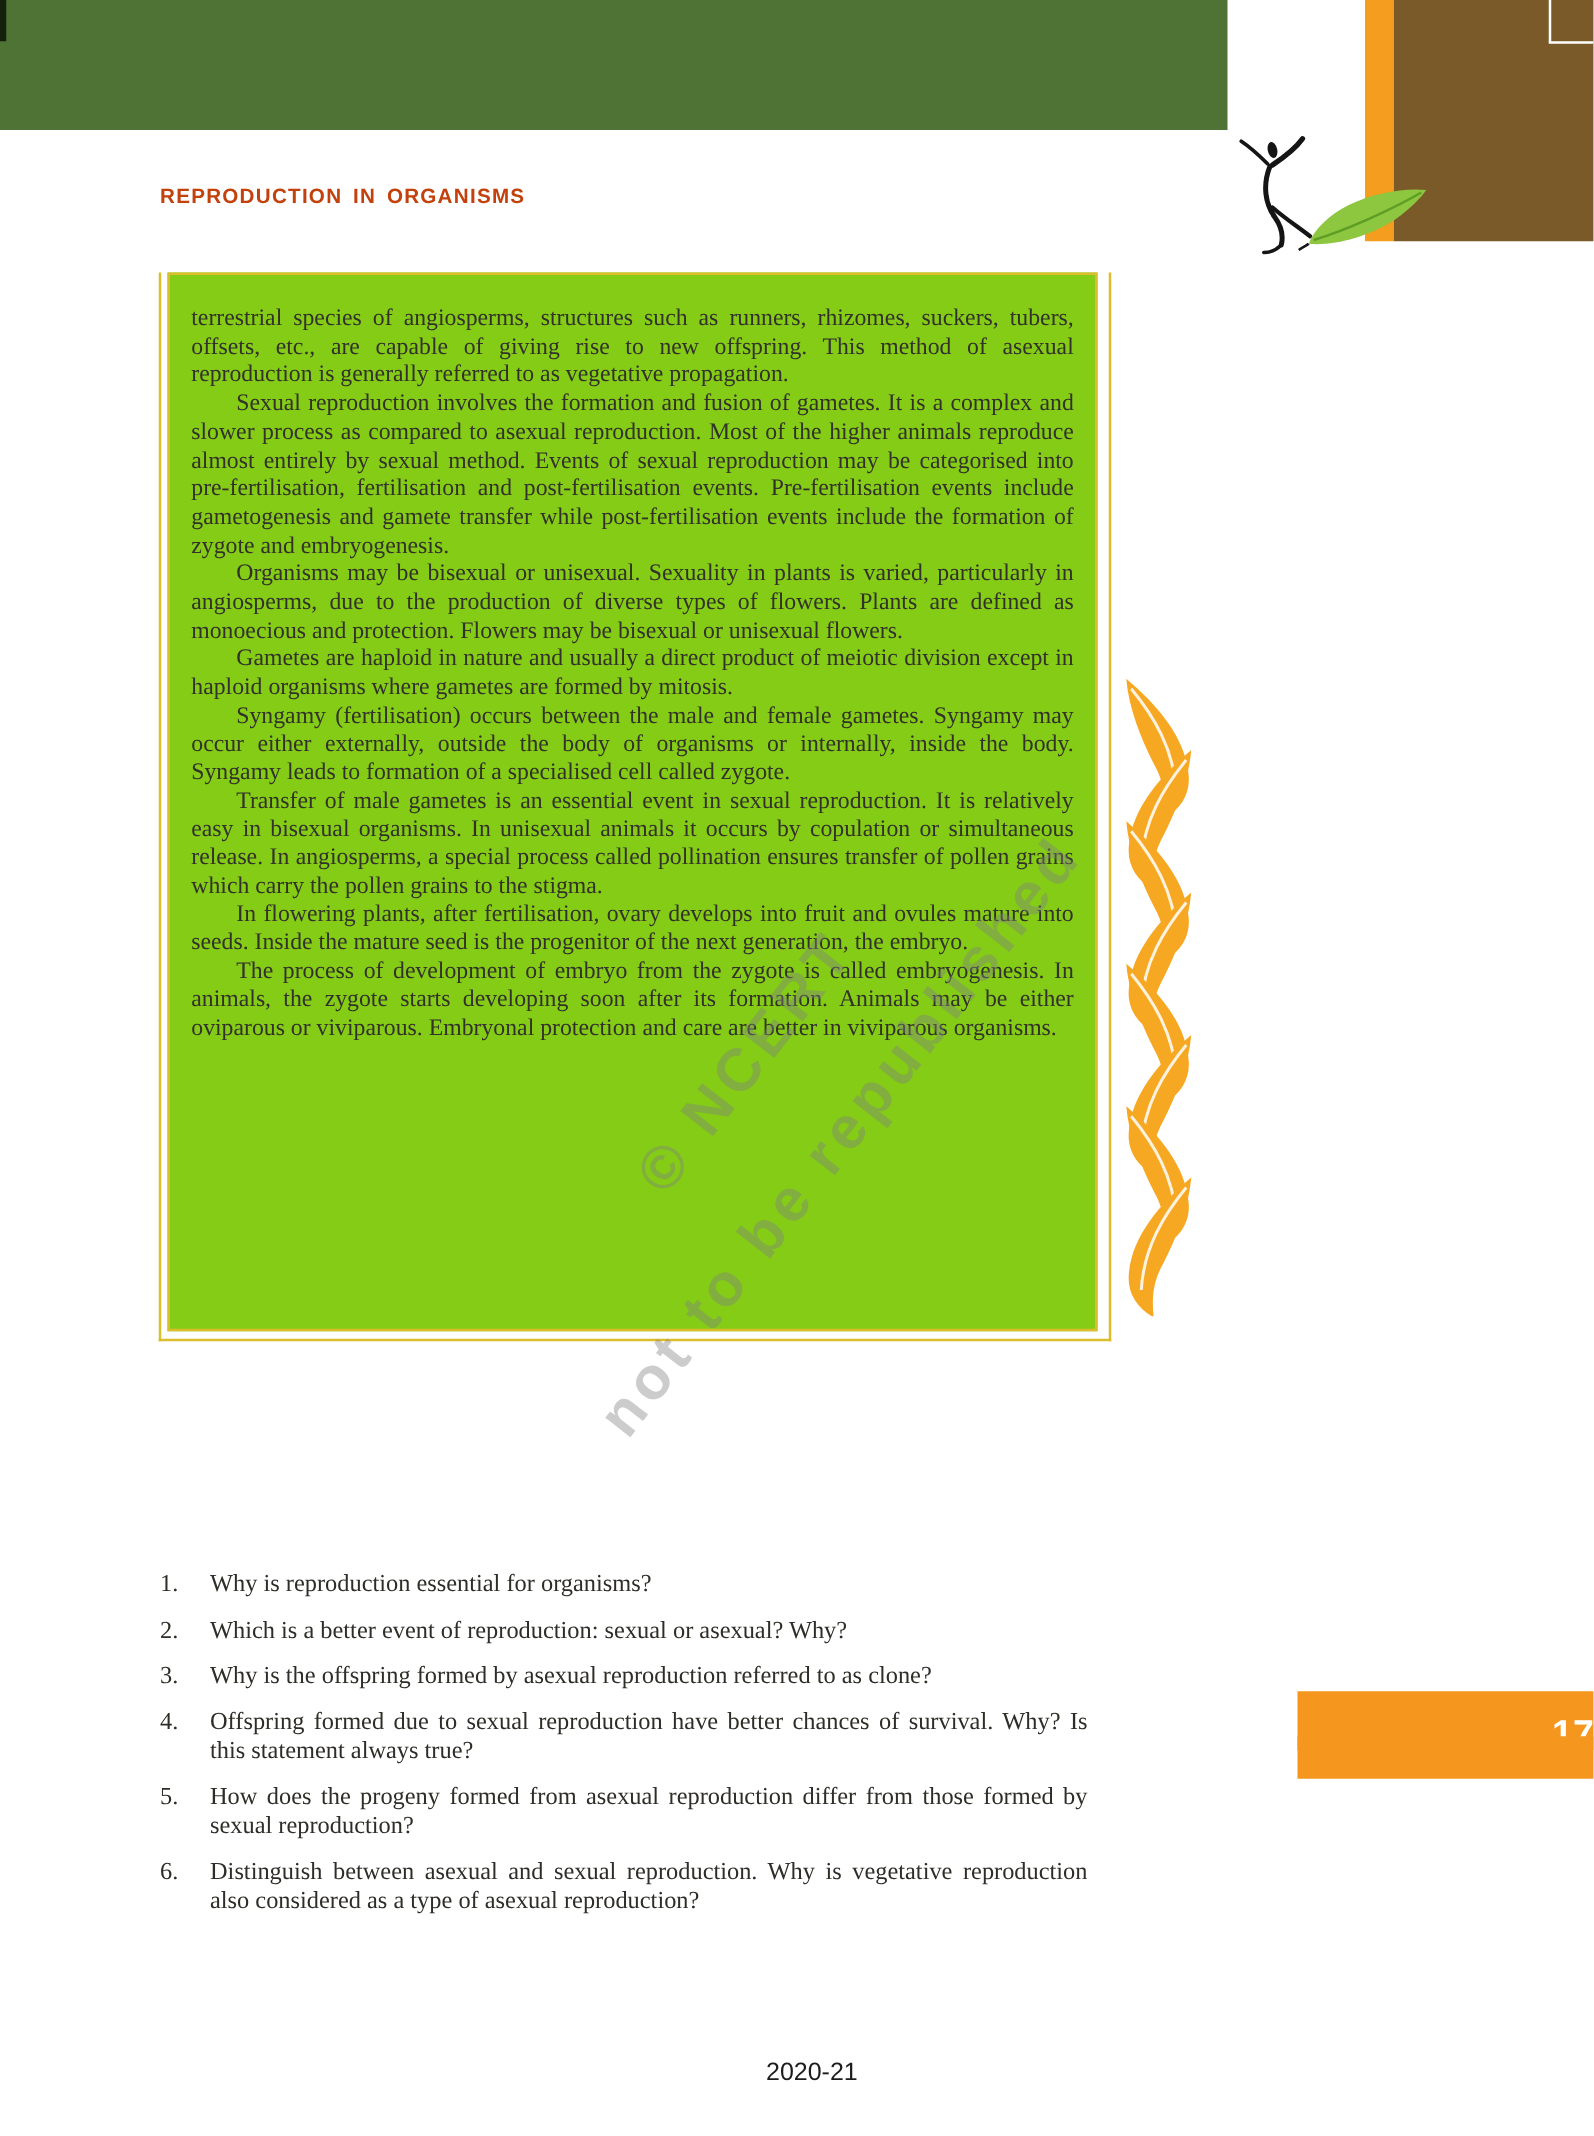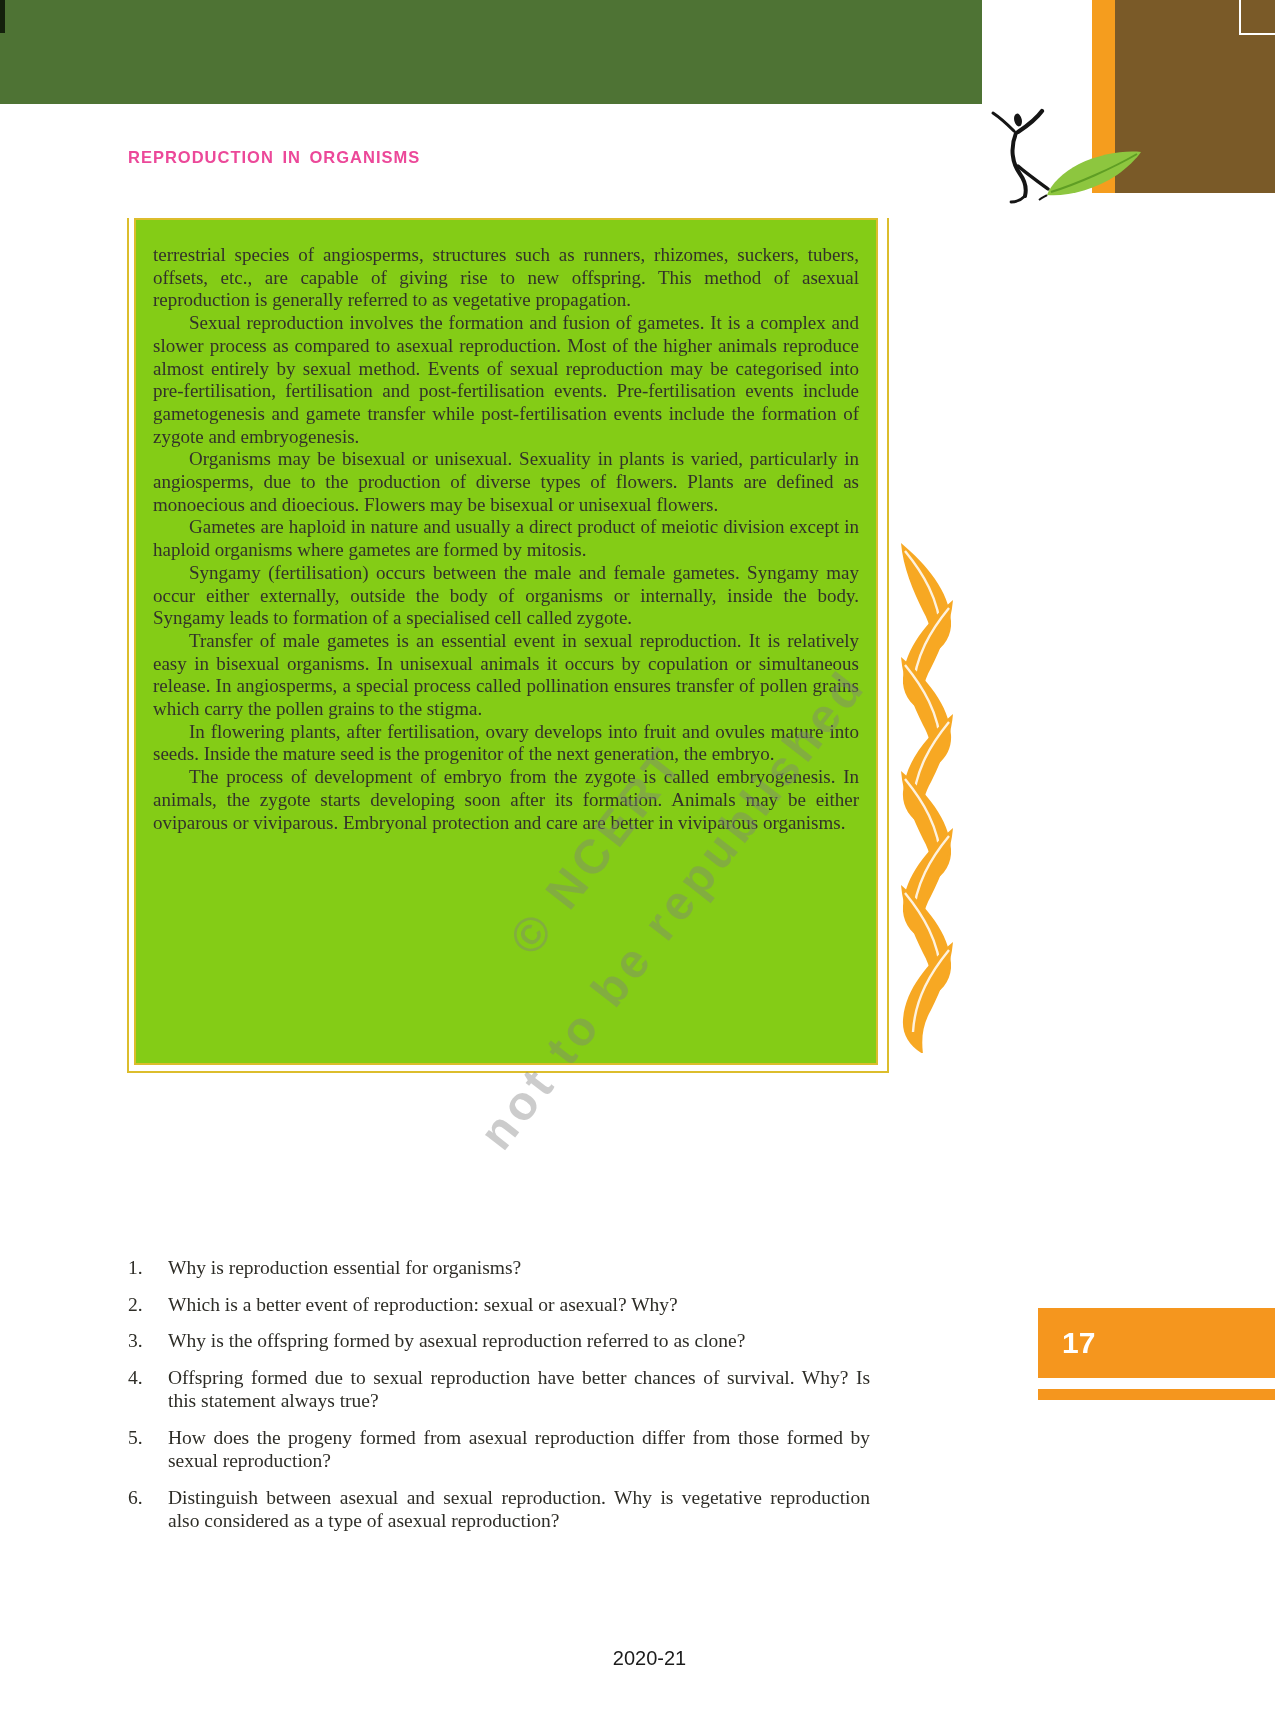--- a/index.html
+++ b/index.html
@@ -9,21 +9,21 @@
 
   
   #green-bar{left:0;top:0;width:982px;height:104px;background:#4e7334;}
   #tl-crop-mark{left:0;top:0;width:5px;height:33px;background:#14200c;}
   #orange-stripe{left:1092px;top:0;width:23px;height:193px;background:#f59d1e;}
   #brown-block{left:1115px;top:0;width:160px;height:193px;background:#7a5a28;}
   #tr-crop-v{left:1239px;top:0;width:2px;height:34px;background:#ffffff;}
   #tr-crop-h{left:1239px;top:33px;width:36px;height:2px;background:#ffffff;}
 
   #running-head{left:128px;top:148px;font-family:"Liberation Sans",sans-serif;
-    font-size:16.5px;font-weight:bold;letter-spacing:1px;word-spacing:3px;color:#ec4899;}
+    font-size:16.5px;font-weight:bold;letter-spacing:1px;word-spacing:3px;color:#c2410c;}
 
   
   #text-box{left:134px;top:218px;width:744px;height:847px;box-sizing:border-box;
     background:#84cc16;border:2px solid #dcbd2c;padding:24px 17px 0 17px;}
   #box-line-left{left:127px;top:218px;width:2px;height:855px;background:#dcbd2c;}
   #box-line-right{left:887px;top:218px;width:2px;height:855px;background:#dcbd2c;}
   #box-line-bottom{left:127px;top:1071px;width:762px;height:2px;background:#dcbd2c;}
 
   #text-box p{margin:0;font-size:19px;line-height:22.7px;color:#33322a;
     text-align:justify;text-indent:36px;}
@@ -43,22 +43,22 @@
   #exercises-heading{left:128px;top:1136px;width:766px;text-align:center;
     font-family:"Liberation Sans",sans-serif;font-size:57px;font-weight:400;
     letter-spacing:1px;color:#f5941e;}
   #exercise-list{left:128px;top:1256px;width:742px;display:flex;
     flex-direction:column;gap:13px;}
   .ex-item{display:flex;font-size:19.5px;line-height:23.5px;color:#2e2d27;}
   .ex-num{flex:none;width:40px;}
   .ex-text{flex:1;text-align:justify;}
 
   
-  #page-badge{left:1038px;top:1308px;width:237px;height:70px;background:#f5961e;
-    display:flex;align-items:center;}
+  #page-badge{left:1038px;top:1353px;width:237px;height:70px;background:#f5961e;
+    display:flex;align-items:center;justify-content:flex-end;}
   #page-badge span{margin-left:24px;font-family:"Liberation Sans",sans-serif;
     font-size:30px;font-weight:bold;color:#ffffff;}
   #page-badge-bar{left:1038px;top:1389px;width:237px;height:11px;background:#f5961e;}
 
   
   #footer{left:12px;top:1647px;width:1275px;text-align:center;
     font-family:"Liberation Sans",sans-serif;font-size:20px;color:#1c1c1c;}
 </style>
 </head>
 <body>
@@ -90,21 +90,21 @@
 
   <div class="abs" id="running-head">REPRODUCTION IN ORGANISMS</div>
 
   <div class="abs" id="box-line-left"></div>
   <div class="abs" id="box-line-right"></div>
   <div class="abs" id="box-line-bottom"></div>
 
   <div class="abs" id="text-box">
     <p class="first">terrestrial species of angiosperms, structures such as runners, rhizomes, suckers, tubers, offsets, etc., are capable of giving rise to new offspring.  This method of asexual reproduction is generally referred to as vegetative propagation.</p>
     <p>Sexual reproduction involves the formation and fusion of gametes. It is a complex and slower process as compared to asexual reproduction. Most of the higher animals reproduce almost entirely by sexual method. Events of sexual reproduction may be categorised into pre-fertilisation, fertilisation and post-fertilisation events.  Pre-fertilisation events include gametogenesis and gamete transfer while post-fertilisation events include the formation of zygote and embryogenesis.</p>
-    <p>Organisms may be bisexual or unisexual.  Sexuality in plants is varied, particularly in angiosperms, due to the production of diverse types of flowers.  Plants are defined as monoecious and dioecious. Flowers may be bisexual or unisexual flowers.</p>
+    <p>Organisms may be bisexual or unisexual.  Sexuality in plants is varied, particularly in angiosperms, due to the production of diverse types of flowers.  Plants are defined as monoecious and protection. Flowers may be bisexual or unisexual flowers.</p>
     <p>Gametes are haploid in nature and usually a direct product of meiotic division except in haploid organisms where gametes are formed by mitosis.</p>
     <p>Syngamy (fertilisation) occurs between the male and female gametes. Syngamy may occur either externally, outside the body of organisms or internally, inside the body. Syngamy leads to formation of a specialised cell called zygote.</p>
     <p>Transfer of male gametes is an essential event in sexual reproduction. It is relatively easy in bisexual organisms. In unisexual animals it occurs by copulation or simultaneous release. In angiosperms, a special process called pollination ensures transfer of pollen grains which carry the pollen grains to the stigma.</p>
     <p>In flowering plants, after fertilisation, ovary develops into fruit and ovules mature into seeds. Inside the mature seed is the progenitor of the next generation, the embryo.</p>
     <p>The process of development of embryo from the zygote is called embryogenesis.  In animals, the zygote starts developing soon after its formation. Animals may be either oviparous or viviparous.  Embryonal protection and care are better in viviparous organisms.</p>
   </div>
 
   <div class="abs" id="watermark">
     <div>© NCERT</div>
     <div>not to be republished</div>

